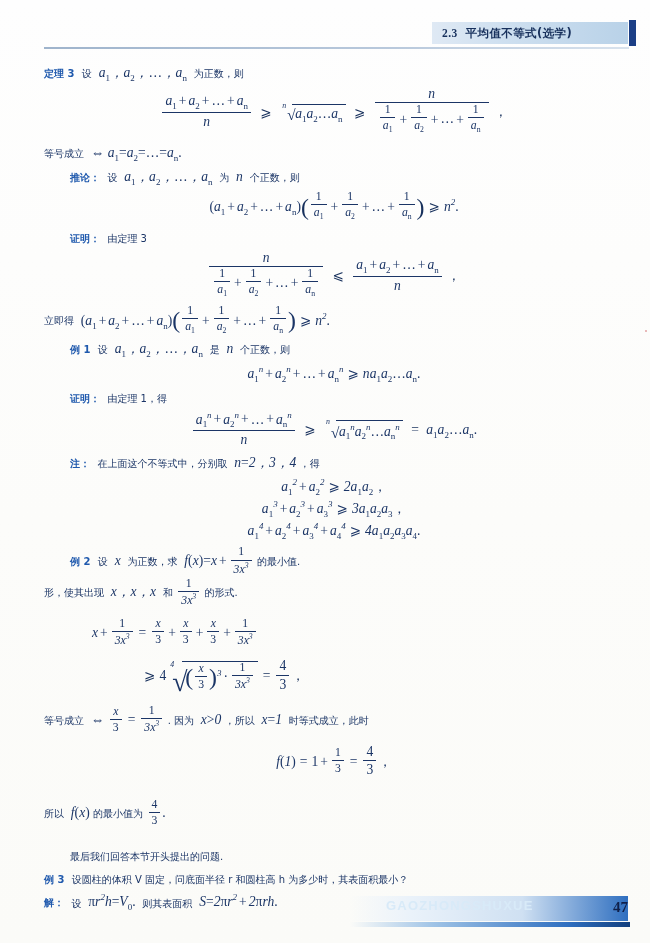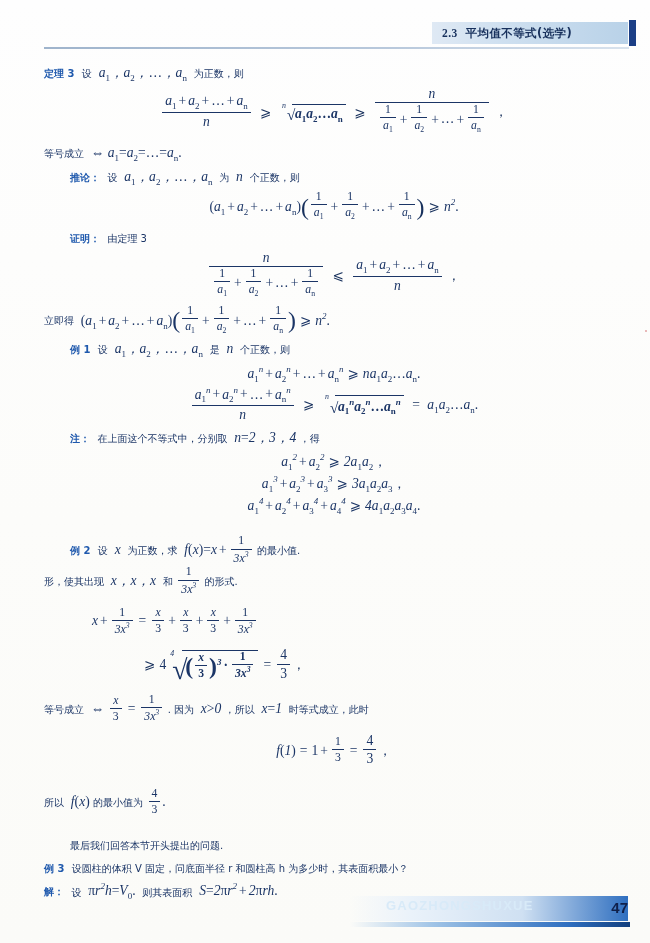--- a/index.html
+++ b/index.html
@@ -137,21 +137,20 @@
     position: absolute;
     left: 6px;
     bottom: 0.04em;
     font-size: 1.12em;
     line-height: 1;
   }
   .rad > .rbody {
     display: inline-block;
     border-top: 1.2px solid #1b3566;
     padding: 1px 3px 0 3px;
-    font-weight: bold;
   }
   .rad.big { padding-left: 14px; }
   .rad.big > .sign { font-size: 2.05em; left: 4px; bottom: -0.08em; }
   .rad.big > .idx { top: -0.1em; left: 2px; }
 
   .paren-tall {
     display: inline-block;
     font-size: 1.75em;
     vertical-align: middle;
     font-style: normal;
@@ -187,21 +186,21 @@
     font-family: "Liberation Sans", sans-serif;
     font-weight: bold;
   }
   .page-number {
     position: absolute;
     right: 22px;
     bottom: 27px;
     font-size: 15px;
     font-weight: bold;
     color: #10204a;
-    font-family: Liberation Sans, sans-serif;
+    font-family: Liberation Serif, serif;
   }
   .edge-mark {
     position: absolute;
     right: 3px;
     top: 330px;
     width: 2px;
     height: 2px;
     background: #e8b9b9;
   }
 </style>
@@ -293,20 +292,24 @@
       <span class="m">&nbsp;a<sub class="e">1</sub>，a<sub class="e">2</sub>，<span class="mr">…</span>，a<sub class="e">n</sub>&nbsp;</span>
       <span class="cn">是</span>
       <span class="m">&nbsp;n&nbsp;</span>
       <span class="cn">个正数，则</span>
     </p>
 
     <div class="mathrow">
       <span class="m">a<sub class="e">1</sub><sup class="e">n</sup><span class="op">+</span>a<sub class="e">2</sub><sup class="e">n</sup><span class="op">+</span><span class="mr">…</span><span class="op">+</span>a<sub class="e">n</sub><sup class="e">n</sup><span class="rel">⩾</span>na<sub class="e">1</sub>a<sub class="e">2</sub><span class="mr">…</span>a<sub class="e">n</sub><span class="mr">.</span></span>
     </div>
 
+    <p class="line indent">
+      <span class="lbl cn">证明：</span>
+      <span class="cn">由定理 1，得</span>
+    </p>
 
     <div class="mathrow">
       <span class="frac m">
         <span class="num">a<sub class="e">1</sub><sup class="e">n</sup><span class="op">+</span>a<sub class="e">2</sub><sup class="e">n</sup><span class="op">+</span><span class="mr">…</span><span class="op">+</span>a<sub class="e">n</sub><sup class="e">n</sup></span>
         <span class="den">n</span>
       </span>
       <span class="rel">⩾</span>
       <span class="rad m"><span class="idx">n</span><span class="sign">√</span><span class="rbody">a<sub class="e">1</sub><sup class="e">n</sup>a<sub class="e">2</sub><sup class="e">n</sup><span class="mr">…</span>a<sub class="e">n</sub><sup class="e">n</sup></span></span>
       <span class="rel">=</span>
       <span class="m">a<sub class="e">1</sub>a<sub class="e">2</sub><span class="mr">…</span>a<sub class="e">n</sub><span class="mr">.</span></span>
@@ -322,21 +325,21 @@
     <div class="mathrow">
       <span class="m">a<sub class="e">1</sub><sup class="e mr">2</sup><span class="op">+</span>a<sub class="e">2</sub><sup class="e mr">2</sup><span class="rel">⩾</span>2a<sub class="e">1</sub>a<sub class="e">2</sub><span class="mr">，</span></span>
     </div>
     <div class="mathrow">
       <span class="m">a<sub class="e">1</sub><sup class="e mr">3</sup><span class="op">+</span>a<sub class="e">2</sub><sup class="e mr">3</sup><span class="op">+</span>a<sub class="e">3</sub><sup class="e mr">3</sup><span class="rel">⩾</span>3a<sub class="e">1</sub>a<sub class="e">2</sub>a<sub class="e">3</sub><span class="mr">，</span></span>
     </div>
     <div class="mathrow">
       <span class="m">a<sub class="e">1</sub><sup class="e mr">4</sup><span class="op">+</span>a<sub class="e">2</sub><sup class="e mr">4</sup><span class="op">+</span>a<sub class="e">3</sub><sup class="e mr">4</sup><span class="op">+</span>a<sub class="e">4</sub><sup class="e mr">4</sup><span class="rel">⩾</span>4a<sub class="e">1</sub>a<sub class="e">2</sub>a<sub class="e">3</sub>a<sub class="e">4</sub><span class="mr">.</span></span>
     </div>
 
-    <p class="line indent" style="margin-top:20px">
+    <p class="line indent" style="margin-top:6px">
       <span class="lbl cn">例 2</span>
       <span class="cn">设</span>
       <span class="m">&nbsp;x&nbsp;</span>
       <span class="cn">为正数，求</span>
       <span class="m">&nbsp;f<span class="mr">(</span>x<span class="mr">)</span><span class="mr">=</span>x<span class="op">+</span><span class="frac sm"><span class="num mr">1</span><span class="den">3x<sup class="e mr">3</sup></span></span></span>
       <span class="cn">的最小值.</span>
     </p>
 
     <p class="line">
       <span class="cn">形，使其出现</span>

